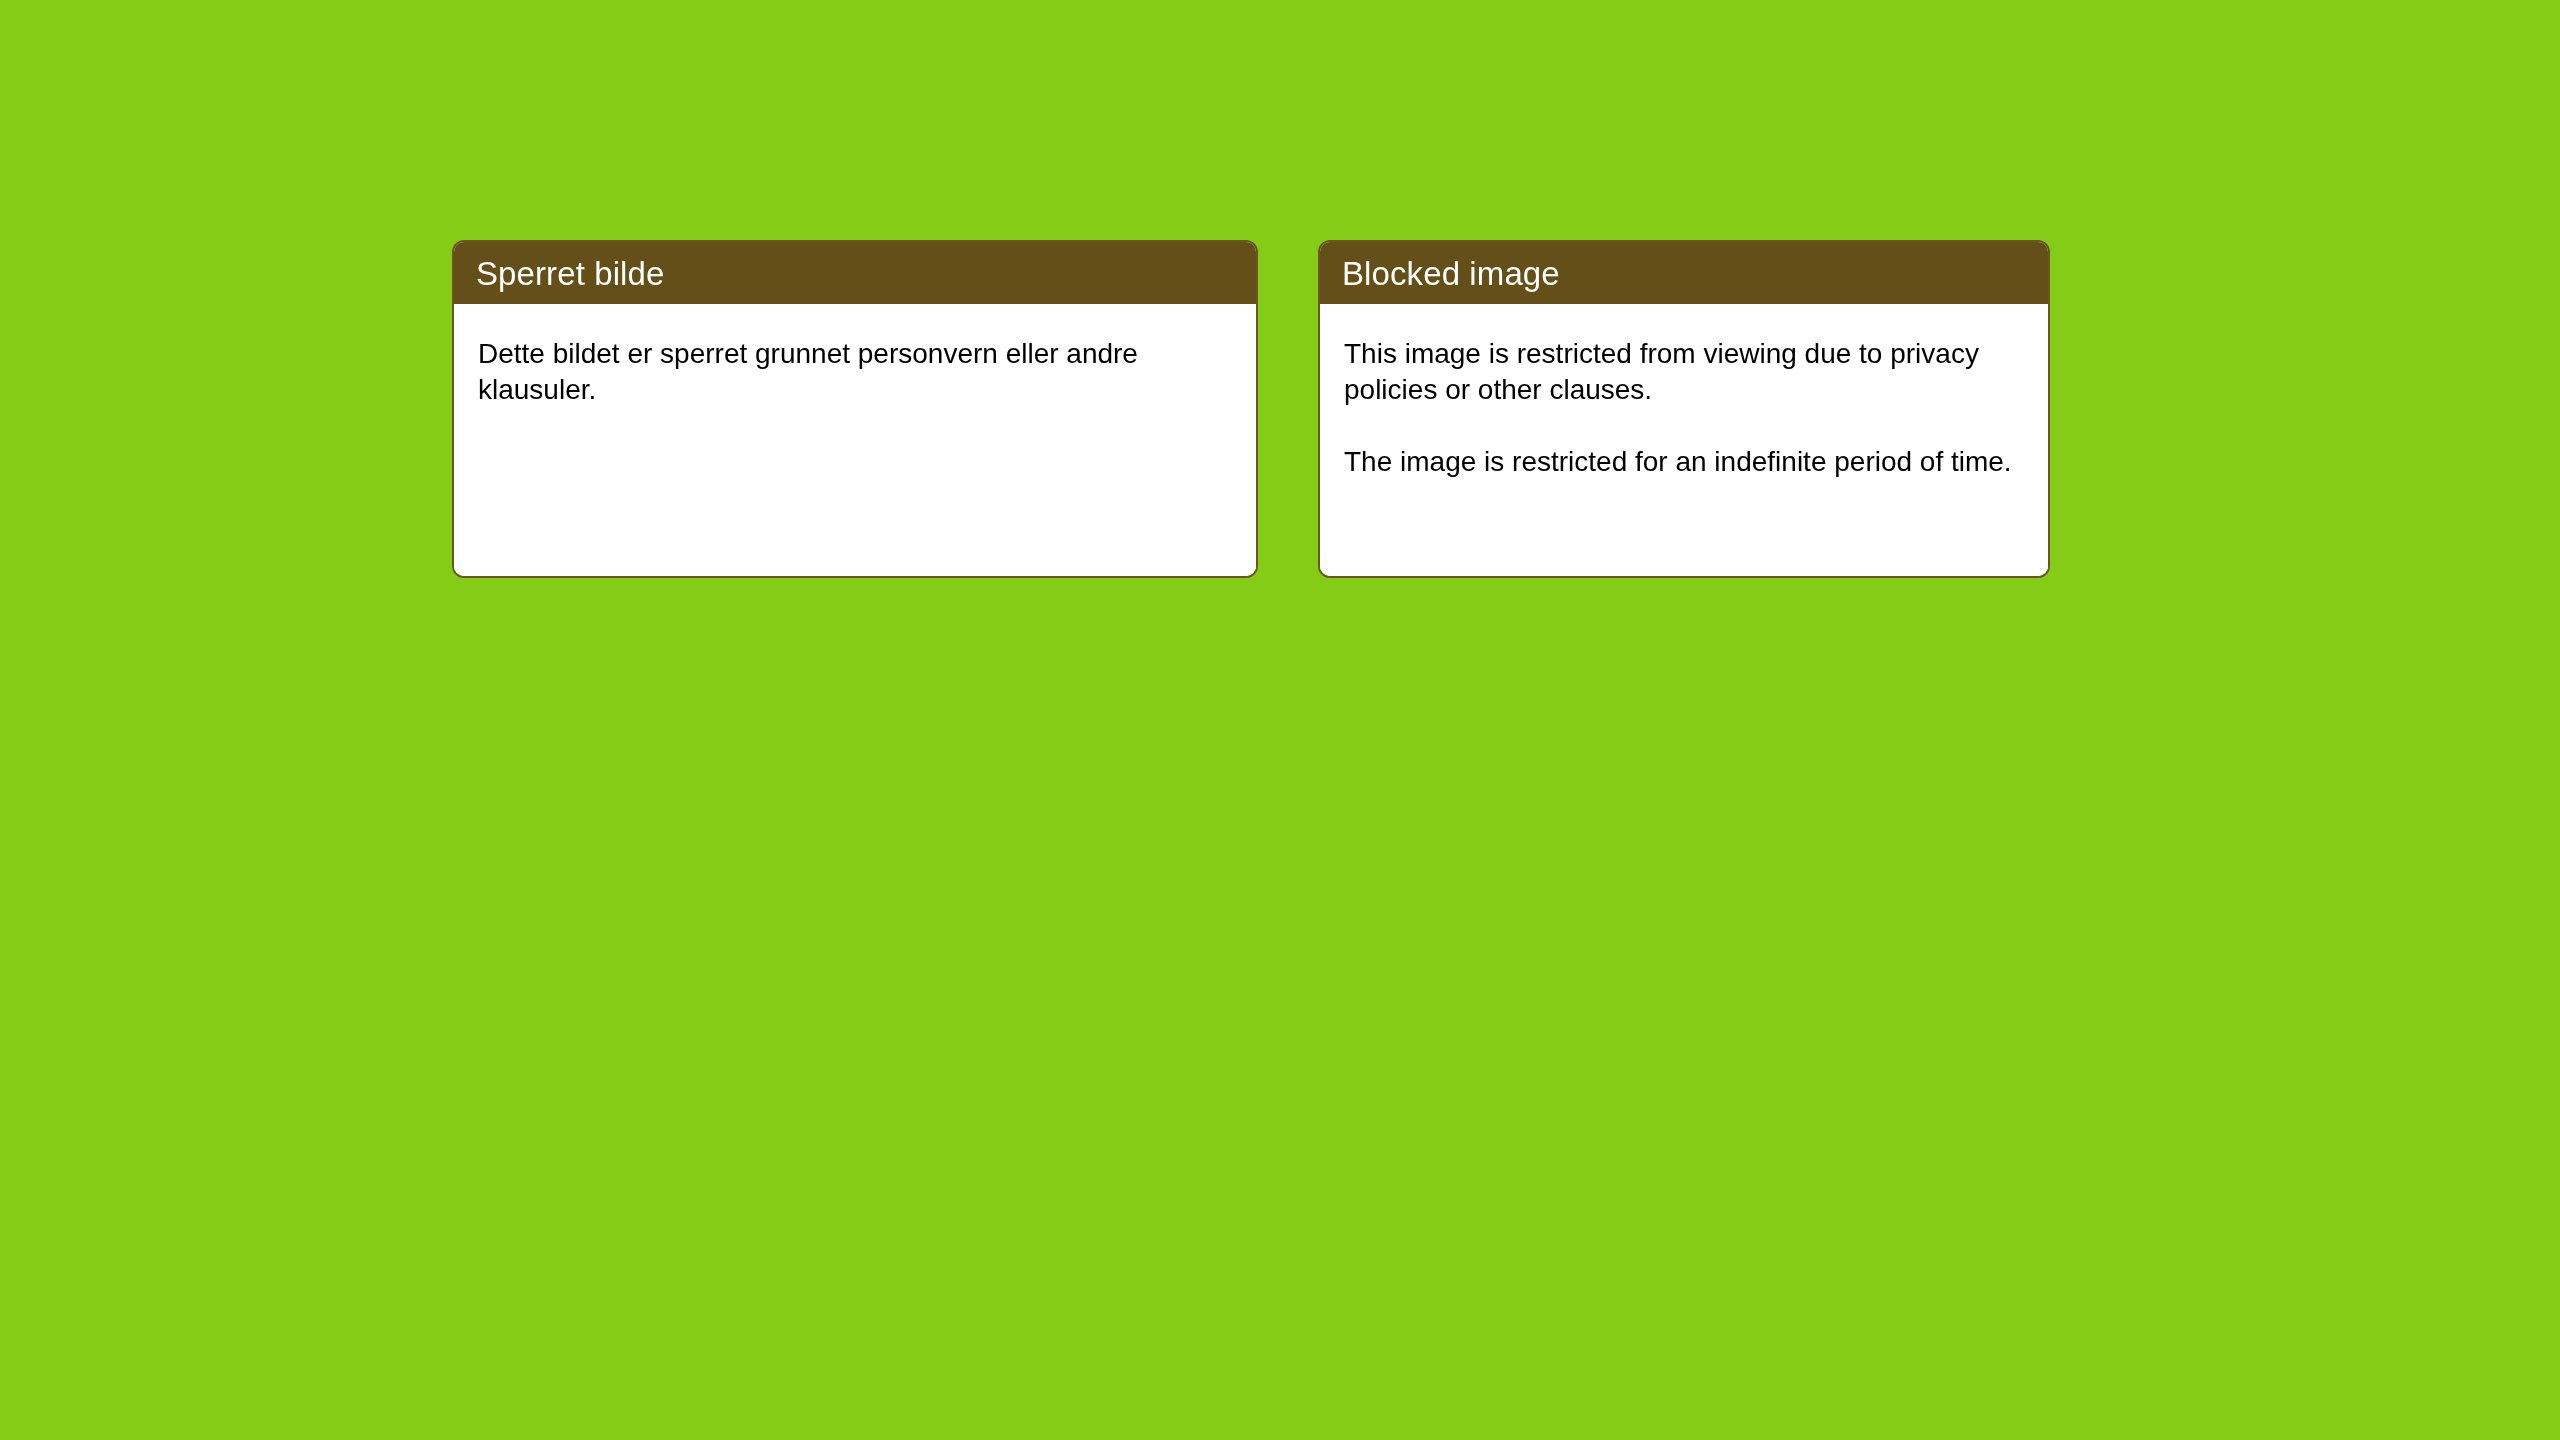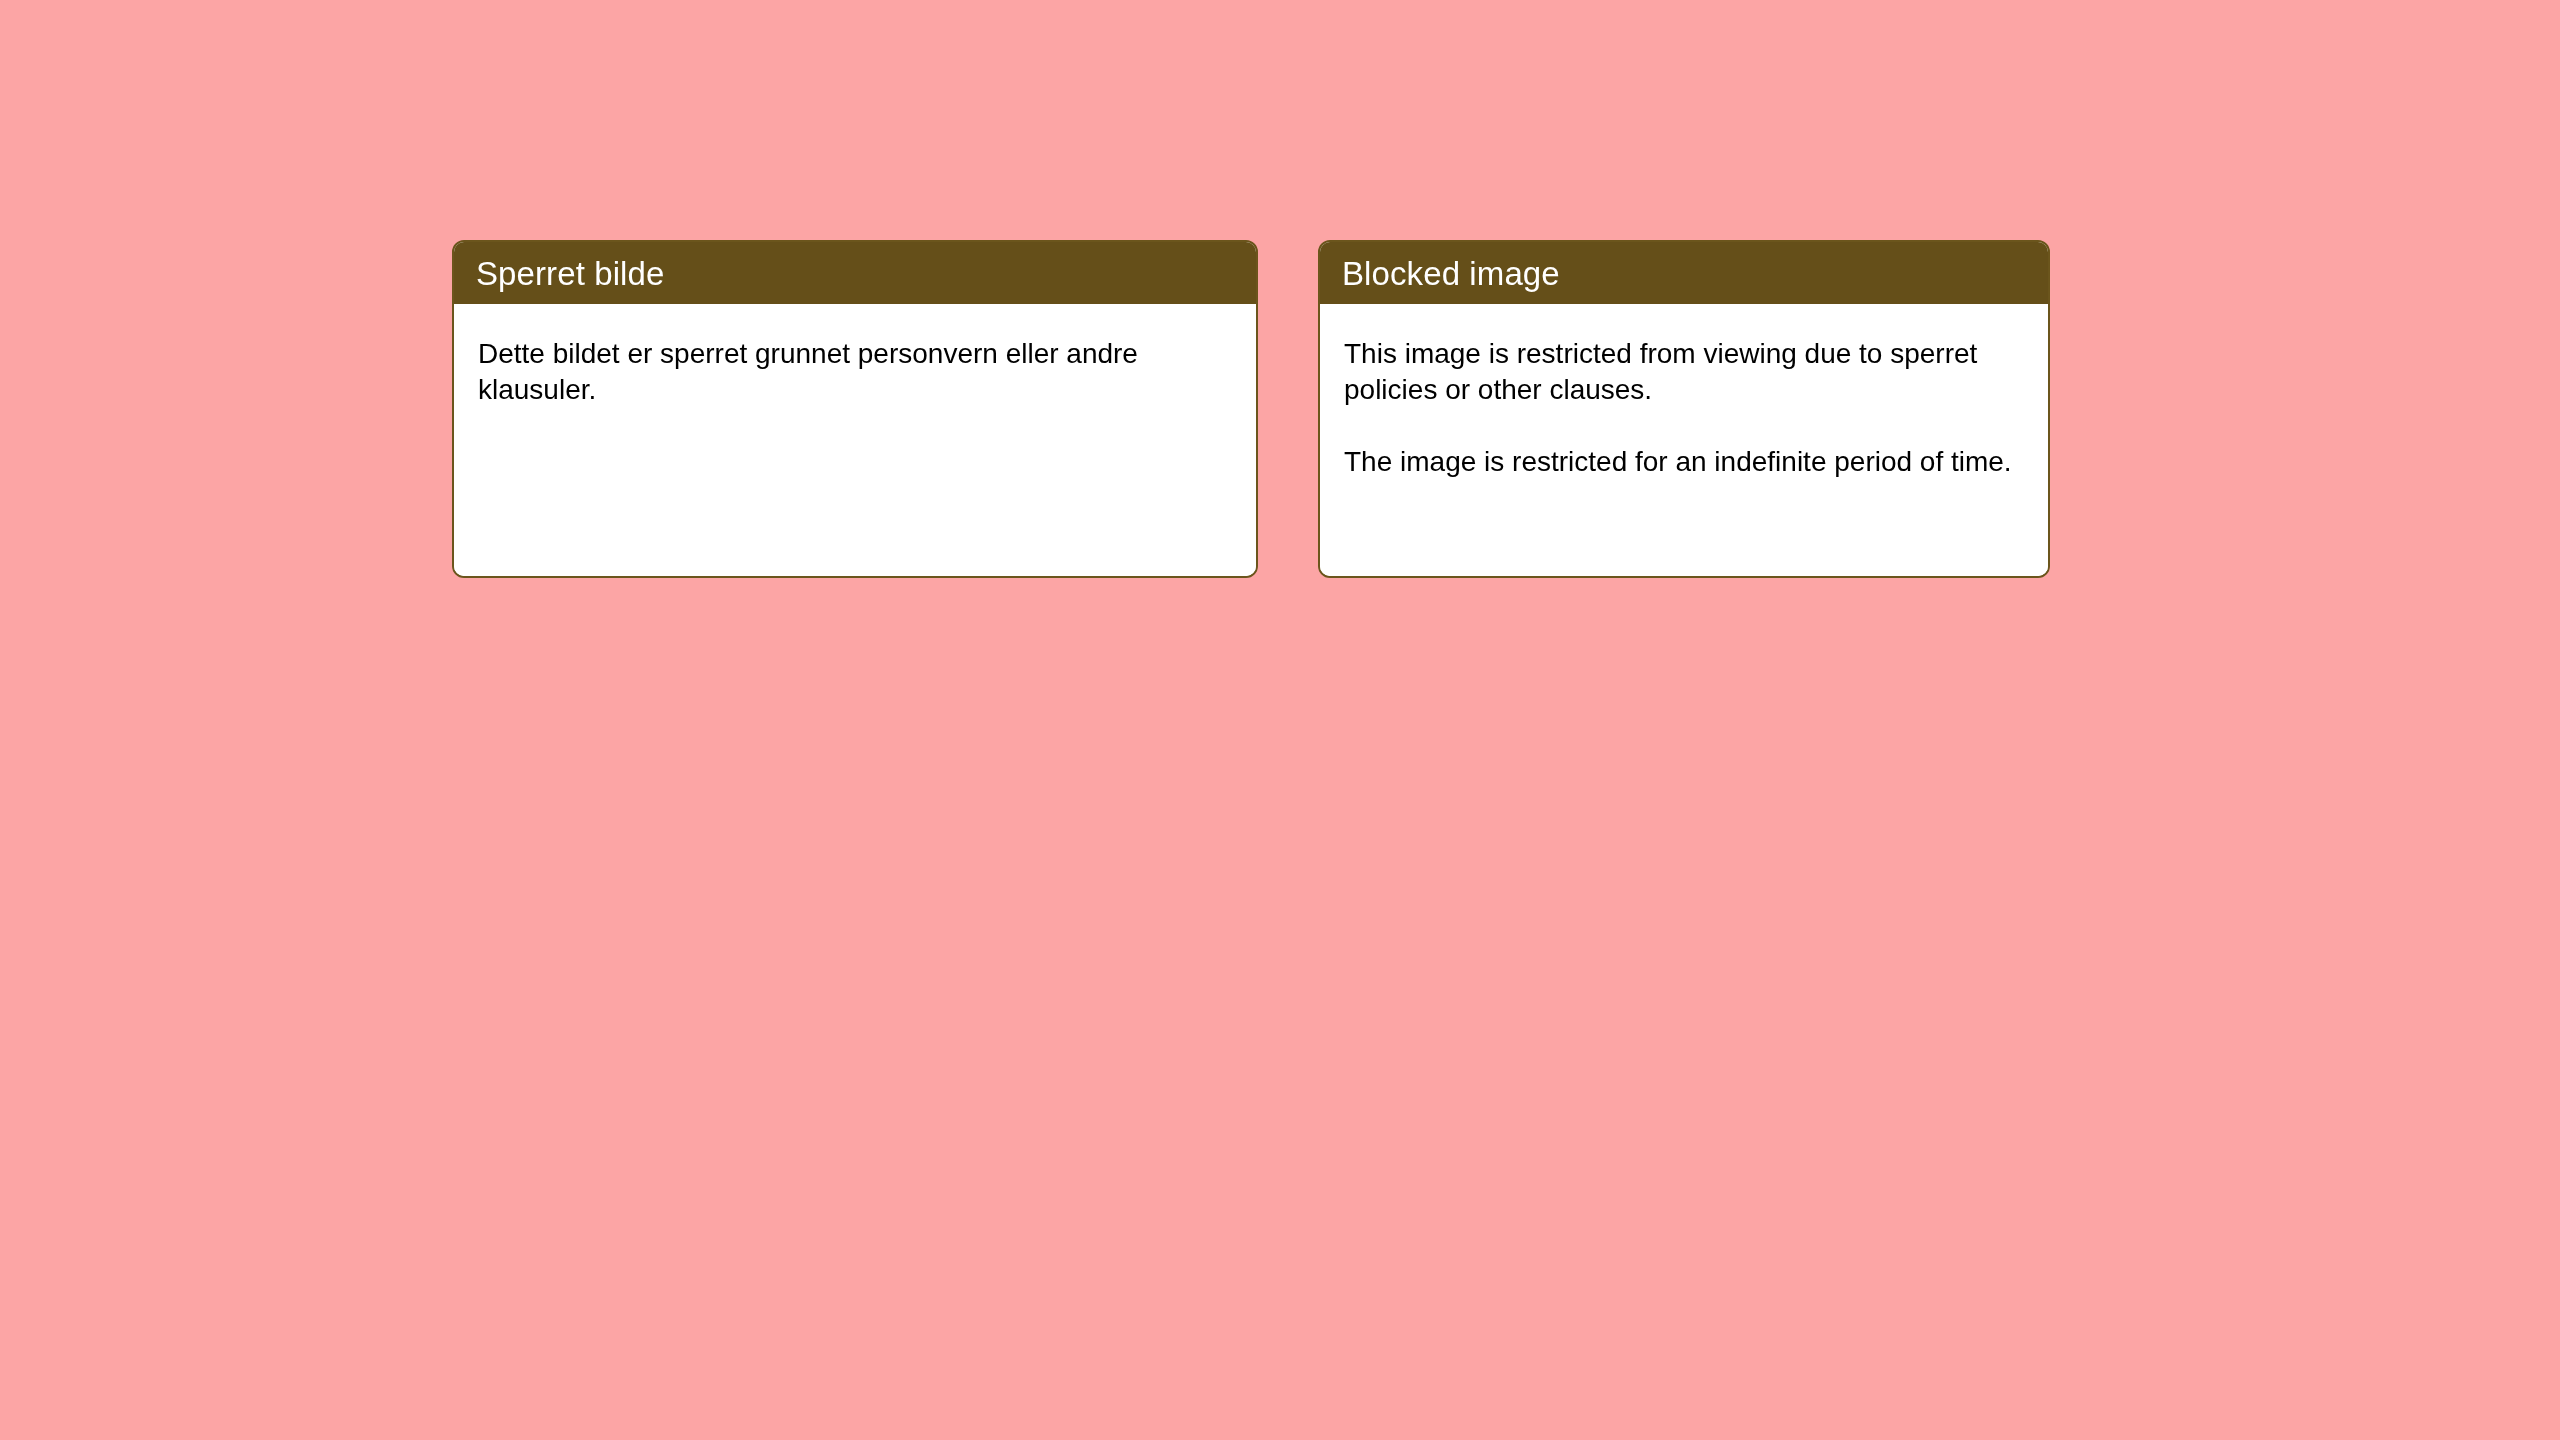--- a/index.html
+++ b/index.html
@@ -12,21 +12,21 @@
     height: 1440px;
     overflow: hidden;
     font-family: "Liberation Sans", sans-serif;
     -webkit-font-smoothing: antialiased;
   }
 
   #page {
     position: relative;
     width: 2560px;
     height: 1440px;
-    background: #fca5a5;
+    background: #84cc16;
   }
 
   .cards-row {
     position: absolute;
     left: 452px;
     top: 240px;
     display: flex;
     flex-direction: row;
     align-items: flex-start;
     gap: 60px;
@@ -100,21 +100,21 @@
         <p class="card-paragraph">Dette bildet er sperret grunnet personvern eller andre klausuler.</p>
         <div class="paragraph-gap"></div>
       </div>
     </div>
 
     <div class="notice-card card-secondary">
       <div class="card-header">
         <span class="card-title">Blocked image</span>
       </div>
       <div class="card-body">
-        <p class="card-paragraph">This image is restricted from viewing due to sperret policies or other clauses.</p>
+        <p class="card-paragraph">This image is restricted from viewing due to privacy policies or other clauses.</p>
         <div class="paragraph-gap"></div>
         <p class="card-paragraph">The image is restricted for an indefinite period of time.</p>
       </div>
     </div>
 
   </div>
 
 </div>
 
 </body></html>

